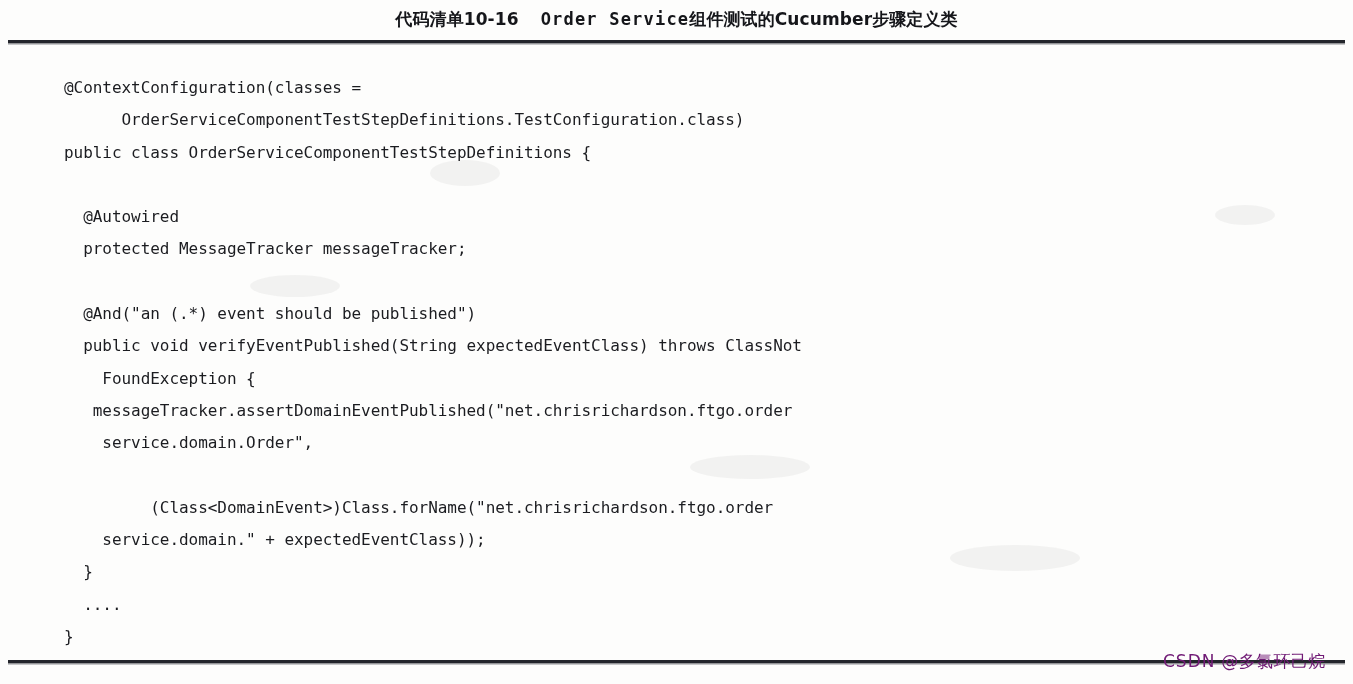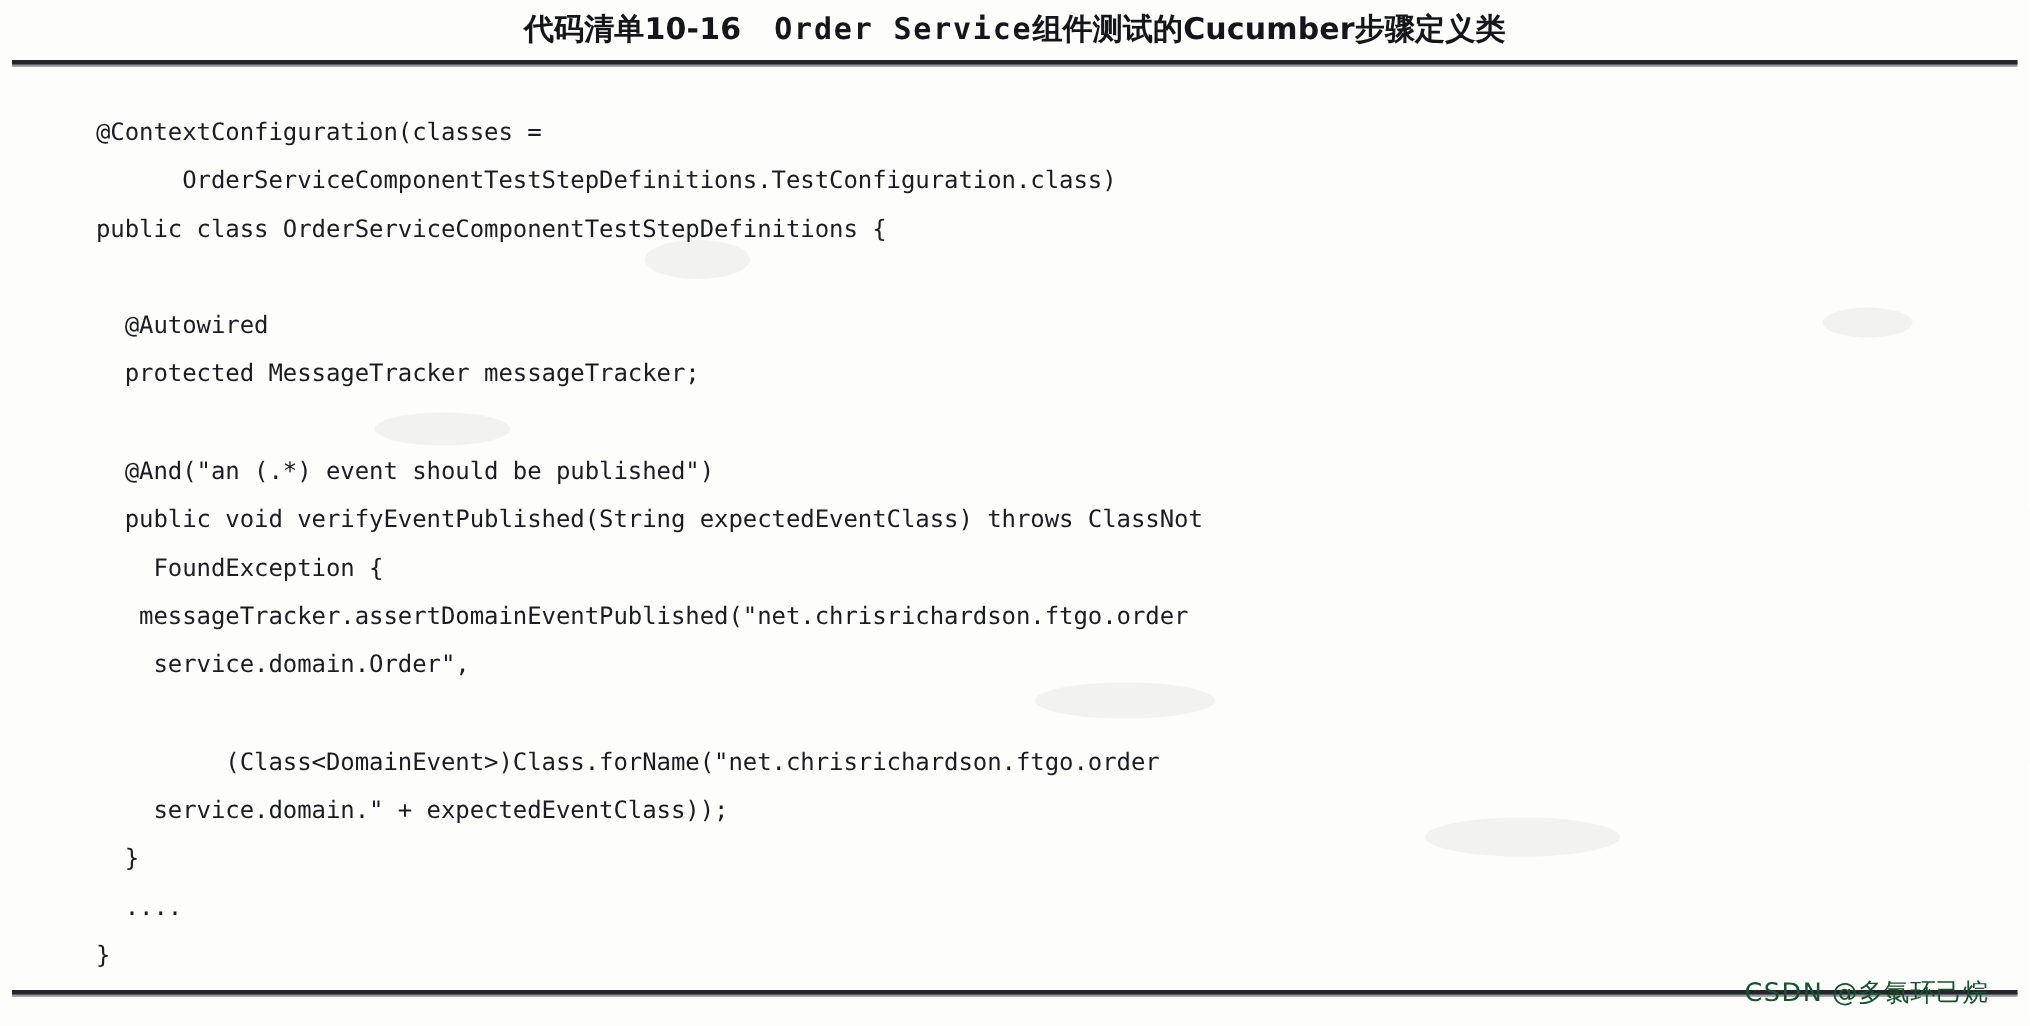--- a/index.html
+++ b/index.html
@@ -27,21 +27,21 @@
     left: 0;
     width: 1353px;
     height: 38px;
     display: flex;
     align-items: center;
     justify-content: center;
     white-space: nowrap;
   }
   .caption-text {
     font-family: "DejaVu Sans", sans-serif;
-    font-size: 20px;
+    font-size: 17px;
     font-weight: 700;
     color: #15161a;
     letter-spacing: 0.1px;
   }
   .caption-text .mono {
     font-family: "DejaVu Sans Mono", monospace;
     font-weight: 700;
     letter-spacing: 1.2px;
   }
   .caption-text .gap {
@@ -89,21 +89,21 @@
     color: transparent;
   }
 
   
   .watermark {
     position: absolute;
     top: 650px;
     left: 1163px;
     font-family: "DejaVu Sans", sans-serif;
     font-size: 17px;
-    color: #14532d;
+    color: #701a75;
     white-space: nowrap;
     letter-spacing: 0.4px;
     pointer-events: none;
   }
   .watermark .wm-brand {
     letter-spacing: 1px;
   }
 
   
   .speck {

